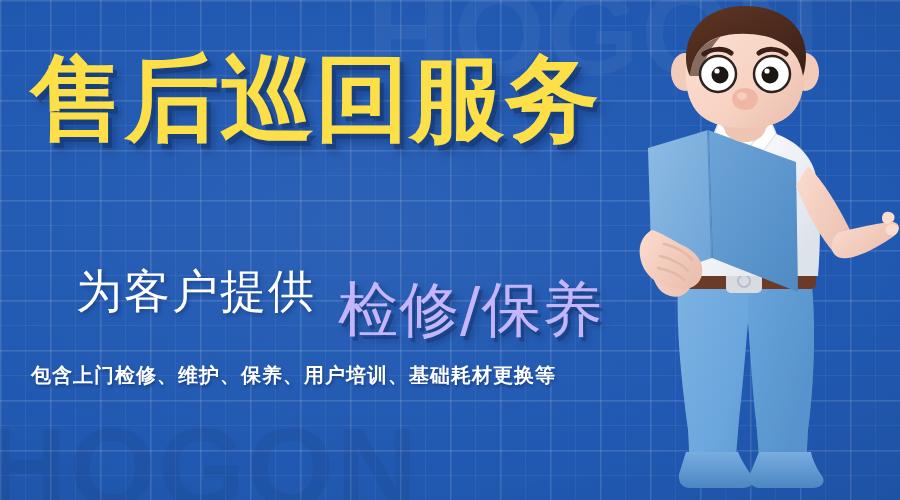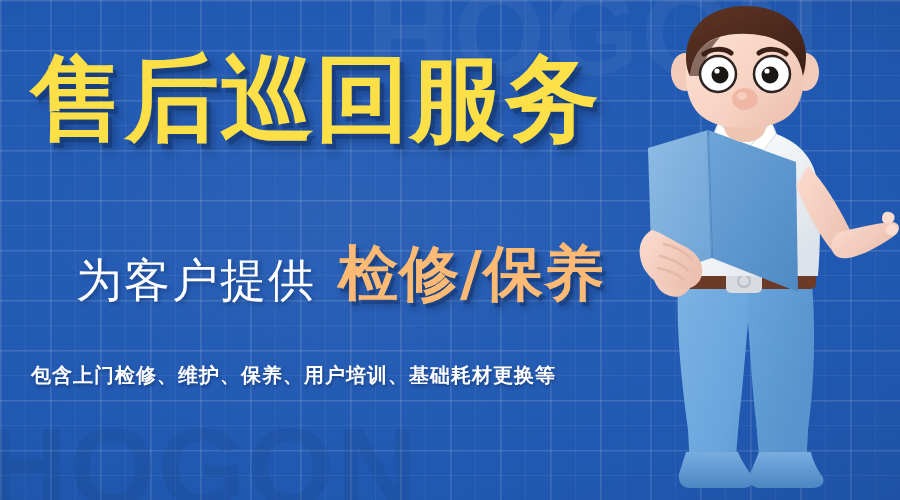--- a/index.html
+++ b/index.html
@@ -49,34 +49,35 @@
   
   .title{
     position:absolute;left:30px;top:52px;
     font-size:94px;line-height:1;font-weight:bold;
     color:#fde047;letter-spacing:1px;white-space:nowrap;
     text-shadow:4px 5px 0 rgba(18,52,112,.55), 7px 8px 9px rgba(10,30,70,.35);
     font-family:"DejaVu Sans","Liberation Sans",sans-serif;
   }
   .subline{
     position:absolute;left:76px;top:243px;
-    display:flex;align-items:flex-end;white-space:nowrap;
+    display:flex;align-items:center;white-space:nowrap;
   }
   .sub-light{
     font-size:46px;line-height:1;color:#ffffff;font-weight:normal;
     letter-spacing:2px;
     text-shadow:2px 2px 4px rgba(12,36,84,.45);
     font-family:"DejaVu Sans","Liberation Sans",sans-serif;
   }
   .sub-strong{
     margin-left:22px;
-    font-size:60px;line-height:1;color:#fdba74;font-weight:bold;
+    font-size:60px;line-height:1;color:#c4b5fd;font-weight:normal;
     letter-spacing:1px;
     text-shadow:3px 4px 0 rgba(18,52,112,.5), 5px 6px 7px rgba(10,30,70,.35);
     font-family:"DejaVu Sans","Liberation Sans",sans-serif;
+    margin-top:36px;
   }
   .footline{
     position:absolute;left:31px;top:365px;
     font-size:20px;line-height:1;color:#ffffff;font-weight:bold;
     letter-spacing:1px;white-space:nowrap;
     text-shadow:1px 2px 3px rgba(12,36,84,.5);
     font-family:"DejaVu Sans","Liberation Sans",sans-serif;
   }
 
   

